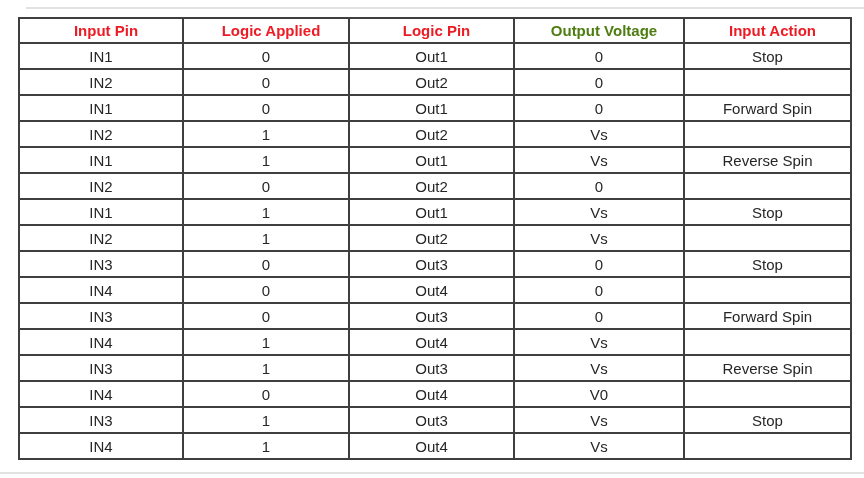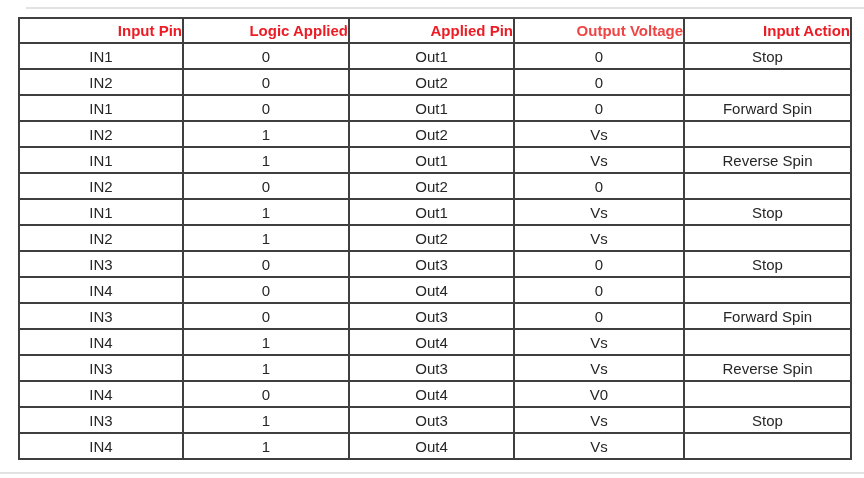--- a/index.html
+++ b/index.html
@@ -35,21 +35,21 @@
     border: 2px solid #3f3f3f;
     padding: 0;
     height: 24px;
     font-size: 15px;
     color: #262626;
     overflow: hidden;
     white-space: nowrap;
     vertical-align: middle;
   }
   table.truth-table th {
-    text-align: right;
+    text-align: center;
     padding-left: 10px;
     font-weight: bold;
     height: 23px;
     margin-left: 37px;
   }
   table.truth-table td {
     text-align: center;
     font-weight: normal;
   }
 </style>
@@ -65,22 +65,22 @@
       <col style="width:164px">
       <col style="width:166px">
       <col style="width:165px">
       <col style="width:170px">
       <col style="width:167px">
     </colgroup>
     <thead>
       <tr id="header-row">
           <th style="color: rgb(237, 28, 36);">Input Pin</th>
           <th style="color: rgb(237, 28, 36); border-radius: 10px;">Logic Applied</th>
-          <th style="color: rgb(237, 28, 36);">Applied Pin</th>
-          <th style="color: #ef4444;">Output Voltage</th>
+          <th style="color: rgb(237, 28, 36);">Logic Pin</th>
+          <th style="color: #4d7c0f;">Output Voltage</th>
           <th style="color: rgb(237, 28, 36);">Input Action</th>
         </tr>
     </thead>
     <tbody id="table-body">
         <tr>
           <td>IN1</td>
           <td>0</td>
           <td>Out1</td>
           <td>0</td>
           <td>Stop</td>

